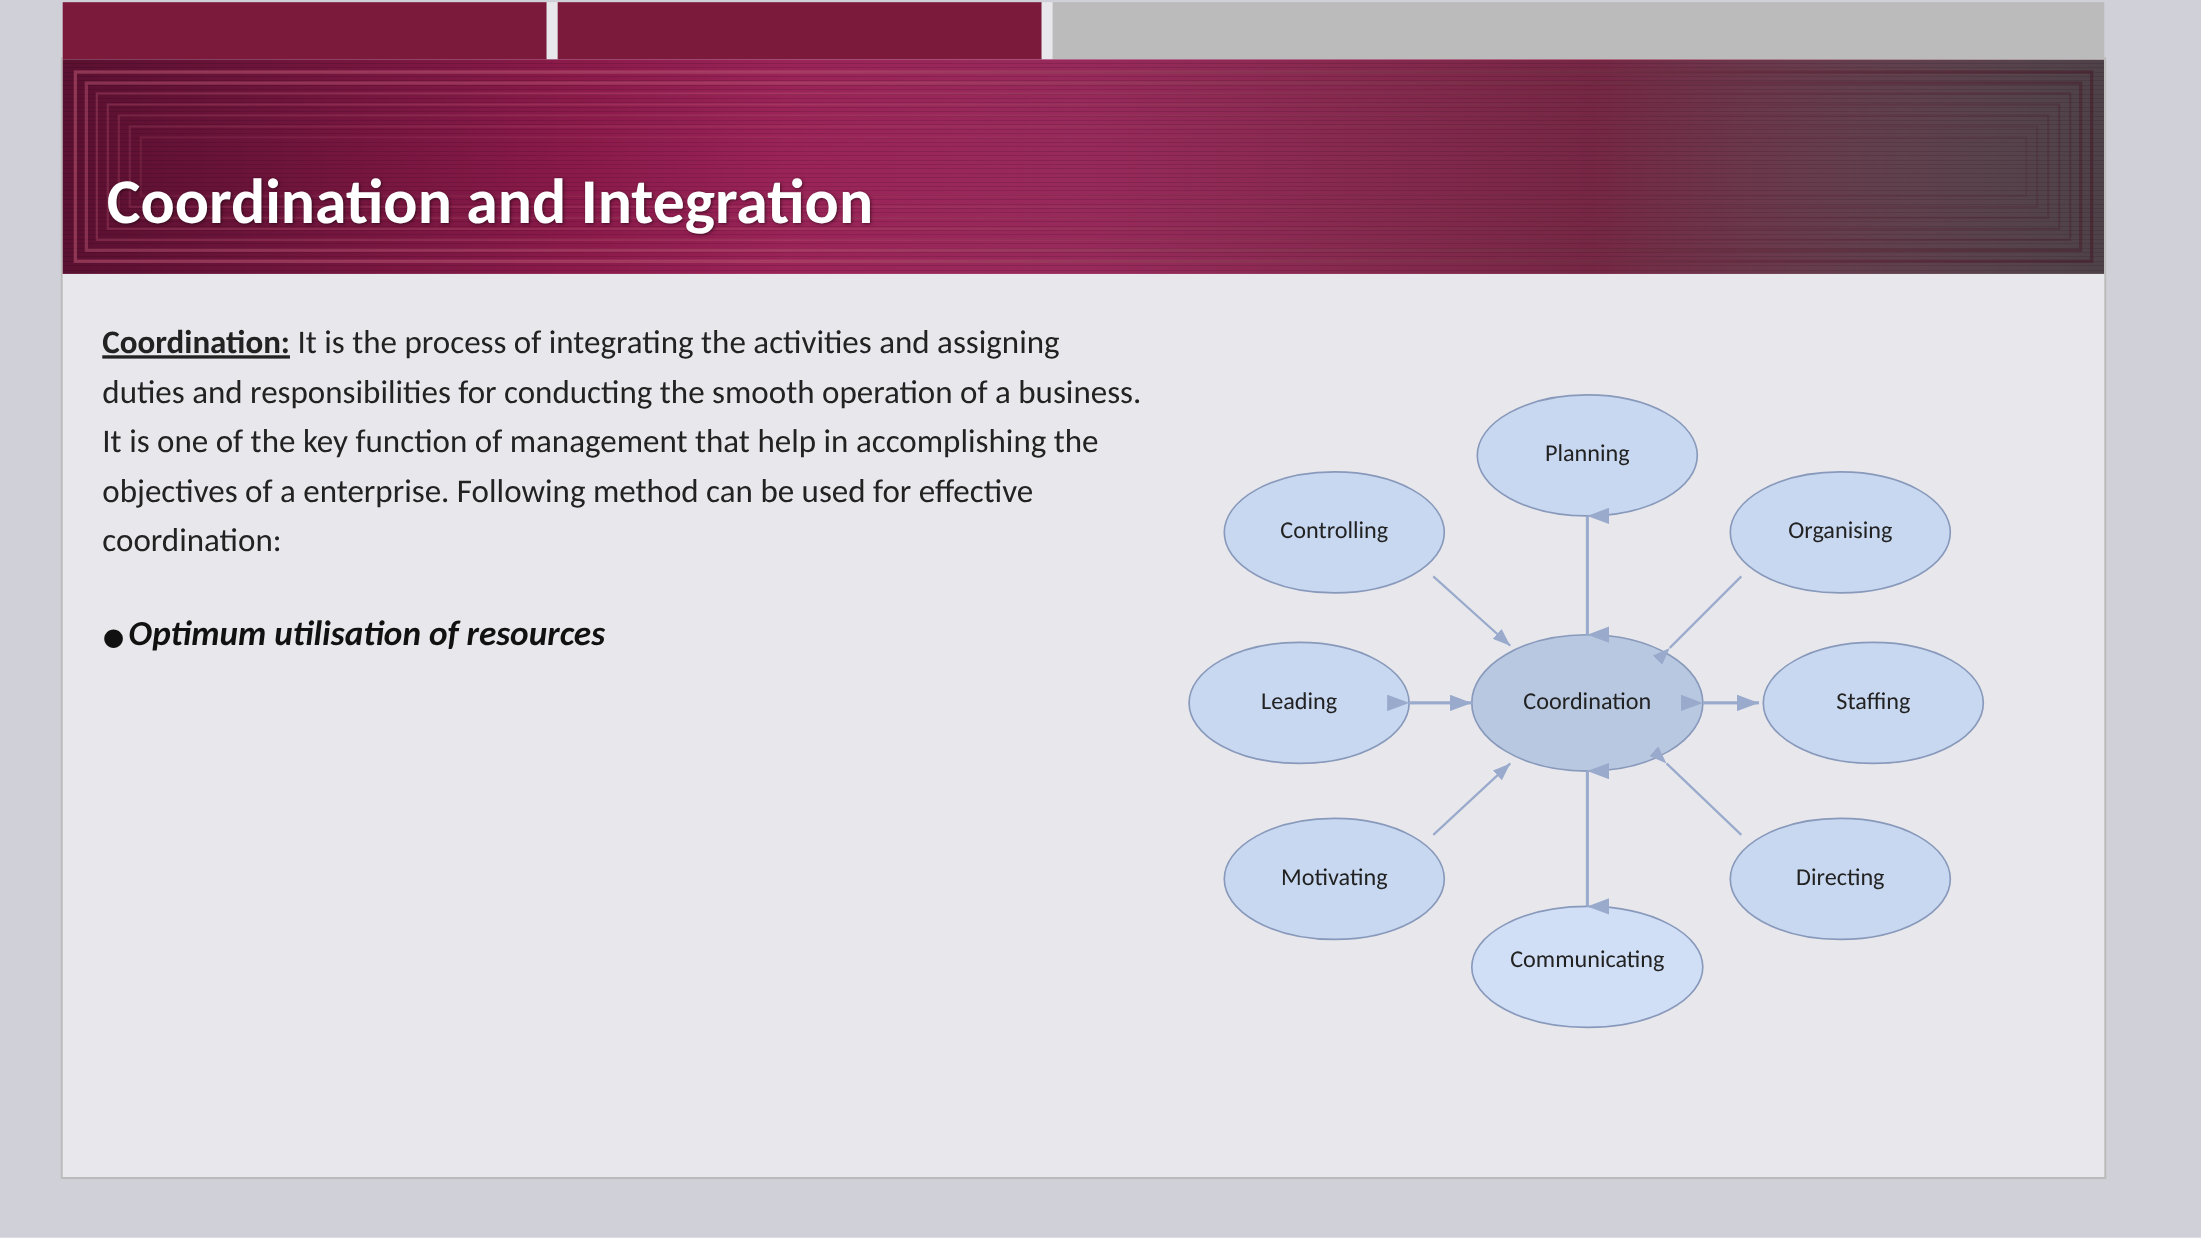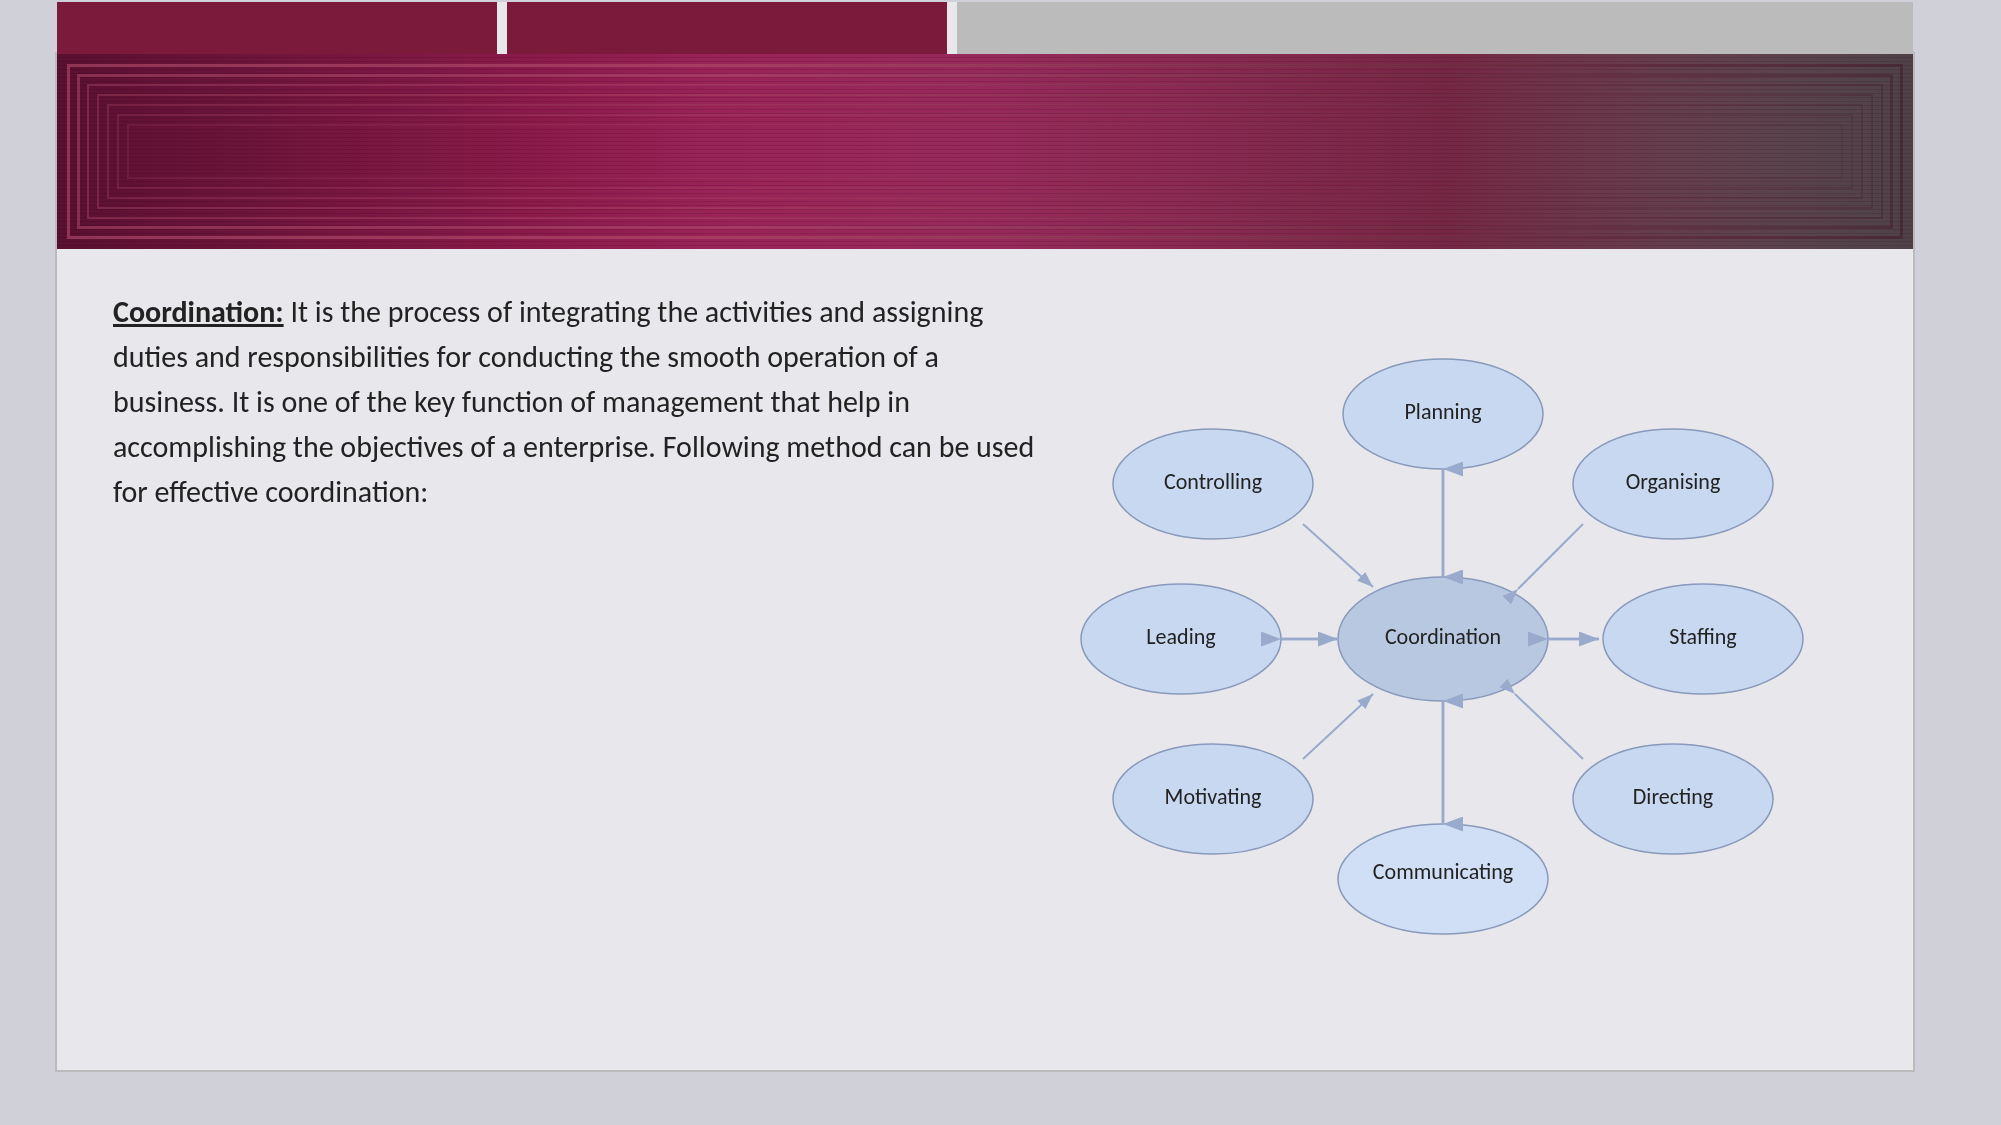--- a/index.html
+++ b/index.html
@@ -118,21 +118,21 @@
       font-size: 58px;
       font-weight: 900;
       font-family: Calibri, Arial, sans-serif;
       text-shadow: 1px 1px 3px rgba(0,0,0,0.5);
       white-space: nowrap;
     }
 
     
     .content-area {
       position: relative;
-      padding: 40px 50px 20px 56px;
+      padding: 40px 50px 20px 36px;
       display: flex;
       gap: 20px;
     }
 
     .text-section {
       flex: 1;
       min-width: 0;
     }
 
     .main-paragraph {
@@ -219,27 +219,31 @@
   <div class="header-area">
     <div class="header-lines"></div>
     <div class="header-inner-border"></div>
     <div class="header-inner-border2"></div>
     <div class="header-inner-border3"></div>
     <div class="header-inner-border4"></div>
     <div class="header-inner-border5"></div>
     <div class="header-inner-border6"></div>
     <div class="header-inner-border7"></div>
     <div class="header-dark-overlay"></div>
+    <div class="header-title">Coordination and Integration</div>
   </div>
 
   <div class="content-area">
     <div class="text-section">
       <p class="main-paragraph">
         <span class="coord-label">Coordination:</span><span> It is the process of integrating the activities and assigning duties and responsibilities for conducting the smooth operation of a business. It is one of the key function of management that help in accomplishing the objectives of a enterprise. Following method can be used for effective coordination:</span>
       </p>
+      <div class="bullet-item">
+        <span class="bullet-dot">•</span><span>Optimum utilisation of resources</span>
+      </div>
     </div>
 
     <div class="diagram-section">
       <div class="diagram-container">
         <svg class="diagram-svg" viewBox="0 0 760 660">
           <defs>
             <marker id="arrowhead-right" markerWidth="8" markerHeight="6" refX="8" refY="3" orient="auto">
               <polygon points="0 0, 8 3, 0 6" fill="#99aacc"></polygon>
             </marker>
             <marker id="arrowhead-left" markerWidth="8" markerHeight="6" refX="0" refY="3" orient="auto">

